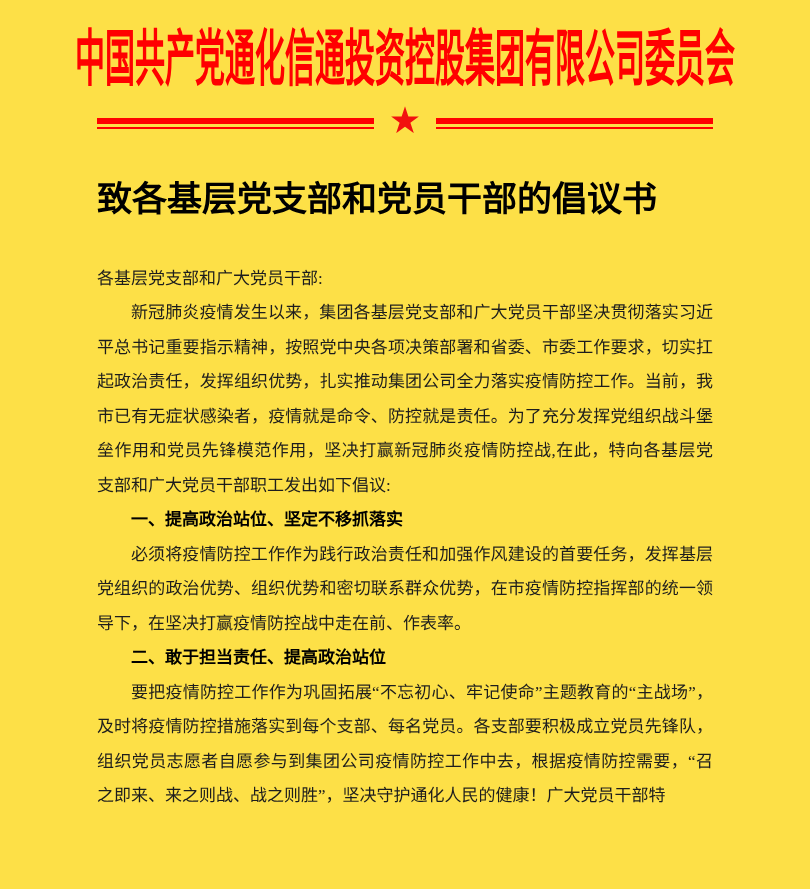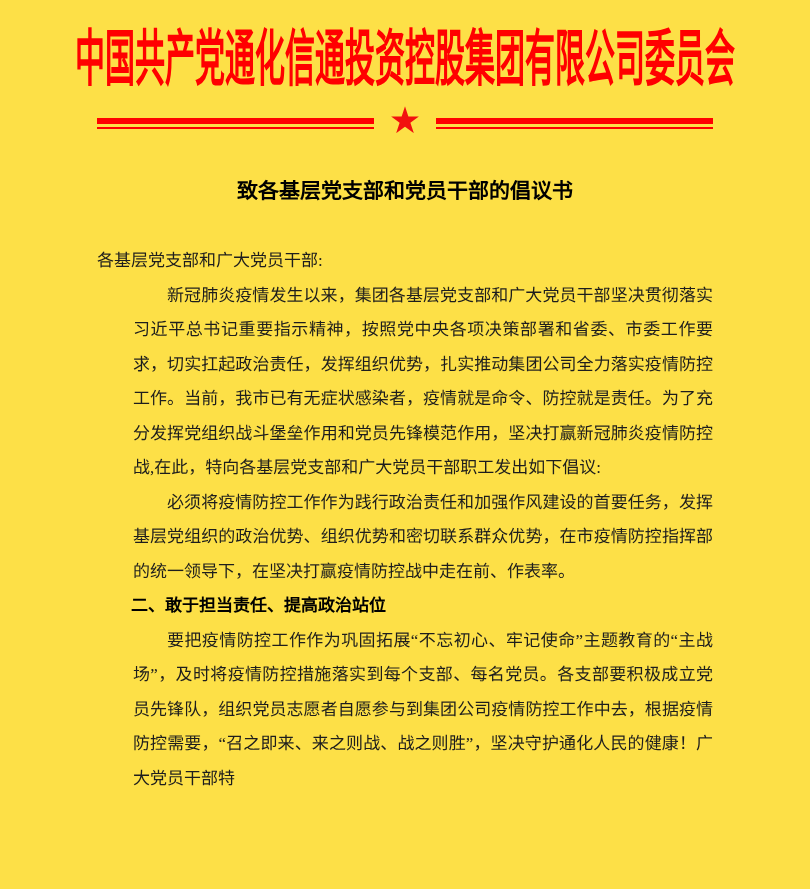--- a/index.html
+++ b/index.html
@@ -69,22 +69,22 @@
     margin: 0 16px;
     transform: translateY(-2px);
   }
 
   
   .doc-main {
     padding: 0 97px;
   }
   .doc-title {
     margin: 40px 0 0 0;
-    text-align: center;
-    font-size: 21px;
+    text-align: left;
+    font-size: 35px;
     font-weight: bold;
     color: #000000;
     line-height: 1.25;
     font-family: "Liberation Serif", "DejaVu Serif", serif;
   }
   .doc-text {
     margin-top: 40px;
   }
   .doc-text p {
     margin: 0;
@@ -92,21 +92,20 @@
     line-height: 34.5px;
     text-align: justify;
     color: #1d1d1d;
     word-break: break-all;
   }
   p.salutation {
     text-indent: 0;
   }
   p.body-para {
     text-indent: 2em;
-    margin-left: 36px;
   }
   p.section-heading {
     text-indent: 2em;
     font-weight: bold;
     color: #000000;
     font-family: "Liberation Sans", "DejaVu Sans", sans-serif;
   }
 </style>
 </head>
 <body>
@@ -133,20 +132,21 @@
   </header>
 
   <main class="doc-main">
     <h1 class="doc-title">致各基层党支部和党员干部的倡议书</h1>
 
     <div class="doc-text">
       <p class="salutation">各基层党支部和广大党员干部:</p>
 
       <p class="body-para">新冠肺炎疫情发生以来，集团各基层党支部和广大党员干部坚决贯彻落实习近平总书记重要指示精神，按照党中央各项决策部署和省委、市委工作要求，切实扛起政治责任，发挥组织优势，扎实推动集团公司全力落实疫情防控工作。当前，我市已有无症状感染者，疫情就是命令、防控就是责任。为了充分发挥党组织战斗堡垒作用和党员先锋模范作用，坚决打赢新冠肺炎疫情防控战,在此，特向各基层党支部和广大党员干部职工发出如下倡议:</p>
 
+      <p class="section-heading">一、提高政治站位、坚定不移抓落实</p>
 
       <p class="body-para">必须将疫情防控工作作为践行政治责任和加强作风建设的首要任务，发挥基层党组织的政治优势、组织优势和密切联系群众优势，在市疫情防控指挥部的统一领导下，在坚决打赢疫情防控战中走在前、作表率。</p>
 
       <p class="section-heading">二、敢于担当责任、提高政治站位</p>
 
       <p class="body-para">要把疫情防控工作作为巩固拓展“不忘初心、牢记使命”主题教育的“主战场”，及时将疫情防控措施落实到每个支部、每名党员。各支部要积极成立党员先锋队，组织党员志愿者自愿参与到集团公司疫情防控工作中去，根据疫情防控需要，“召之即来、来之则战、战之则胜”，坚决守护通化人民的健康！广大党员干部特</p>
     </div>
   </main>
 
 </div>

